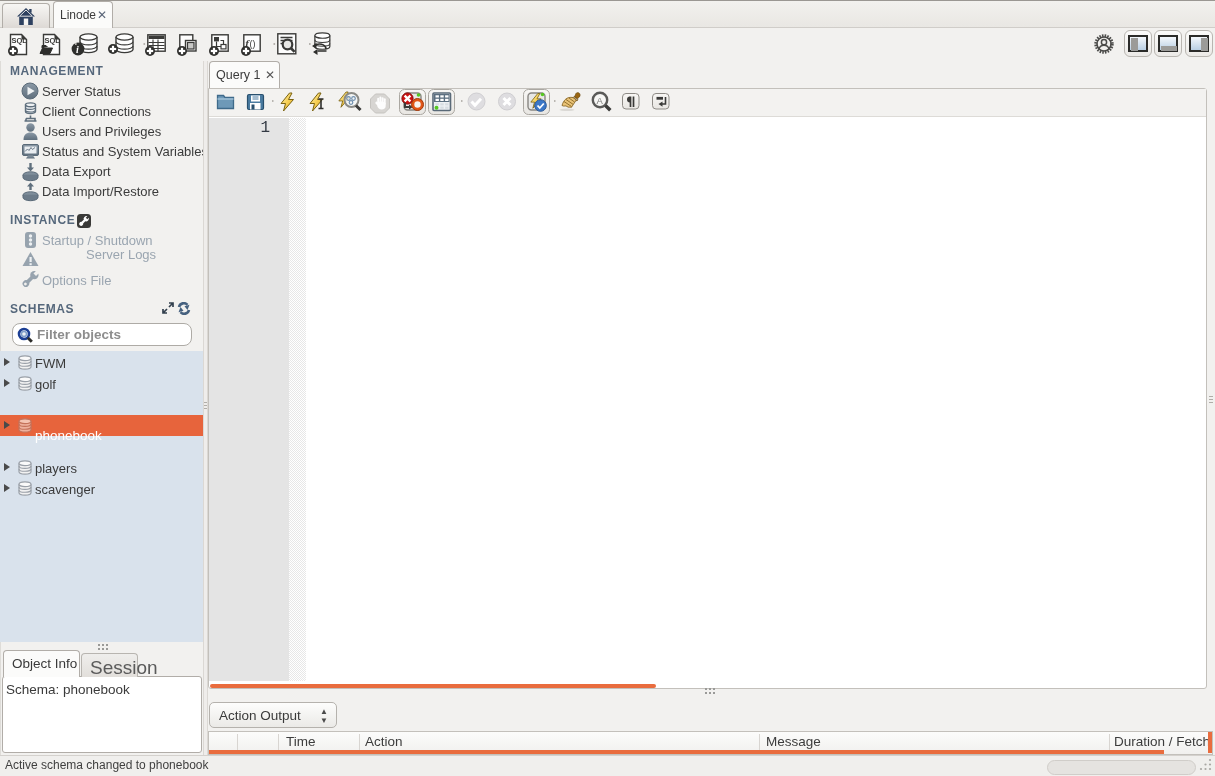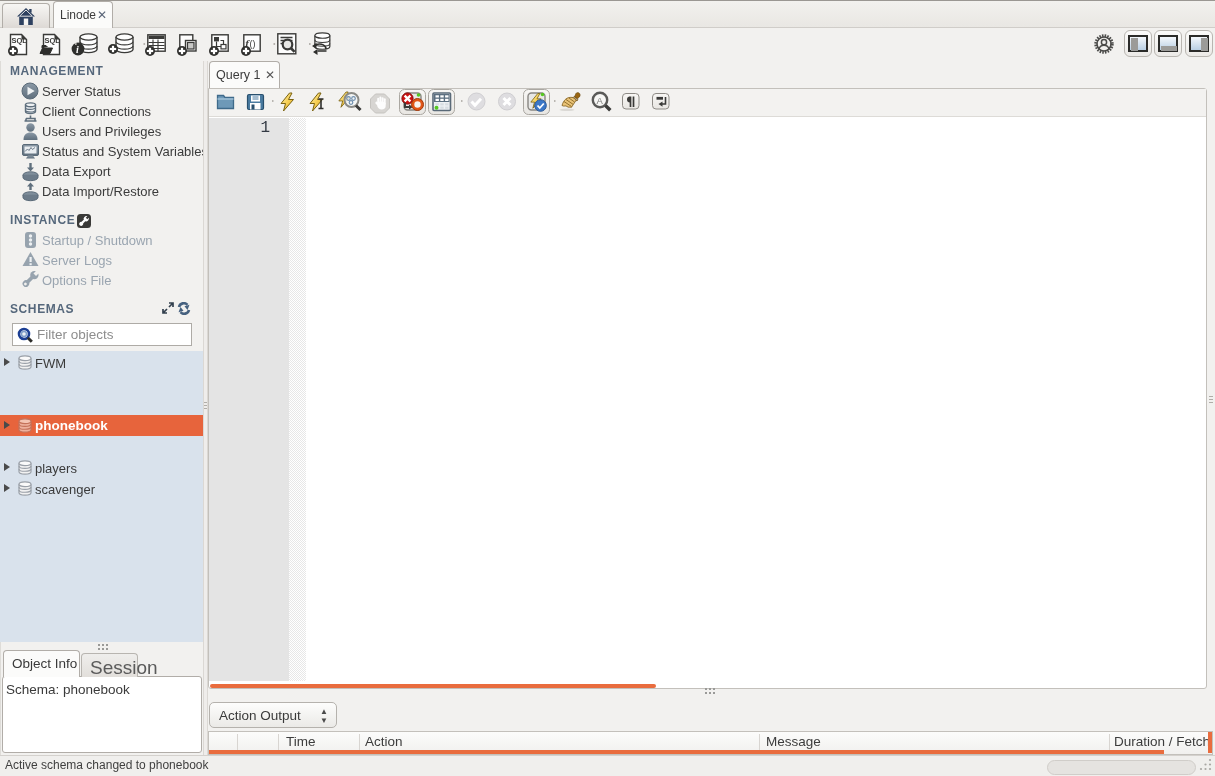--- a/index.html
+++ b/index.html
@@ -22,25 +22,25 @@
   .sechead { position:absolute; left:10px; font-weight:bold; font-size:12px; color:#56687c; letter-spacing:0.6px; }
   .sitem { position:absolute; left:42px; font-size:13px; color:#3b3b3b; white-space:nowrap; }
   .sitem.dis { color:#9aa5b0; }
 
   
   #schemalist { left:0; top:351px; width:203px; height:291px; background:#d9e2ec; }
   .srow { position:absolute; left:0; width:203px; height:21px; }
   .srow .tri { position:absolute; left:4px; top:6px; width:0; height:0; border-left:6px solid #4a4a4a; border-top:4.5px solid transparent; border-bottom:4.5px solid transparent; }
   .srow .name { position:absolute; left:35px; top:3.5px; font-size:13px; color:#3a3a3a; }
   .srow.sel { background:#e7643c; }
-  .srow.sel .name { color:#fff; font-weight:bold; font-size:13.5px; top:3px; }
+  .srow.sel .name { color:#fff; font-weight:normal; font-size:13.5px; top:13px; }
   .srow svg { position:absolute; left:18px; top:3px; }
 
   
-  #filterbox { left:12px; top:323px; width:180px; height:23px; background:#fff; border:1px solid #aeaba6; border-radius:0; }
+  #filterbox { left:12px; top:323px; width:180px; height:23px; background:#fff; border:1px solid #aeaba6; border-radius:8px;font-weight:bold; }
   #filterbox .ph { position:absolute; left:24px; top:3px; color:#8d8d8d; font-size:13.5px; }
 
   
   #vsplit { left:203px; top:61px; width:5px; height:694px; background:#efedeb; border-left:1px solid #dbd8d4; border-right:1px solid #dbd8d4; }
 
   
   #objinfotab { left:3px; top:650px; width:77px; height:27px; background:#fbfbfa; border:1px solid #b1ada8; border-bottom:none; border-radius:4px 4px 0 0; z-index:3; }
   #objinfotab span { position:absolute; left:8px; top:5px; font-size:13.5px; color:#3a3a3a; }
   #sessiontab { left:81px; top:653px; width:57px; height:24px; background:linear-gradient(#efeeec,#e2dfdb); border:1px solid #b8b5b0; border-bottom:none; border-radius:4px 4px 0 0; z-index:2; }
   #sessiontab span { position:absolute; left:8px; top:3px; font-size:19px; color:#5a5a5a; }
@@ -288,21 +288,21 @@
 <svg class="abs" style="left:77px; top:214px;" width="14" height="14" viewBox="0 0 14 14">
   <rect x="0" y="0" width="14" height="14" rx="3.5" fill="#3a3a38"></rect>
   <g transform="translate(7,7) rotate(45)">
     <circle cx="0" cy="-3.2" r="2.6" fill="#fff"></circle>
     <rect x="-1.1" y="-6.8" width="2.2" height="3.2" fill="#3a3a38"></rect>
     <rect x="-1.1" y="-3.2" width="2.2" height="7" rx="0.8" fill="#fff"></rect>
     <circle cx="0" cy="4" r="2" fill="#fff"></circle>
   </g>
 </svg>
 <div class="abs sitem dis" style="top:233px;">Startup / Shutdown</div>
-<div class="abs sitem dis" style="top:253px;">Server Logs</div>
+<div class="abs sitem dis" style="top:247px;margin-left:44px;">Server Logs</div>
 <div class="abs sitem dis" style="top:273px;">Options File</div>
 
 <div class="abs sechead" style="top:302px;">SCHEMAS</div>
 <svg class="abs" style="left:162px; top:302px;" width="12" height="12" viewBox="0 0 12 12">
   <path d="M7 1 h4 v4 M11 1 l-4 4 M5 11 h-4 v-4 M1 11 l4 -4" stroke="#33404e" stroke-width="1.7" fill="none"></path>
 </svg>
 <svg class="abs" style="left:177px; top:302px;" width="14" height="13" viewBox="0 0 14 13">
   <path d="M2 5 a5 5 0 0 1 8.5 -2.2" stroke="#46617f" stroke-width="2.6" fill="none"></path>
   <path d="M12.5 2.8 l-5 1.5 3 3.8 z" fill="#46617f"></path>
   <path d="M12 8 a5 5 0 0 1 -8.5 2.2" stroke="#46617f" stroke-width="2.6" fill="none"></path>
@@ -331,20 +331,27 @@
     </g>
   </defs>
 </svg>
 <div class="abs" id="schemalist">
   <div class="srow" style="top:1px;">
       <span class="tri"></span>
       <svg width="14" height="16">
         <use href="#scyl"></use>
       </svg>
       <span class="name">FWM</span>
+    </div>
+  <div class="srow" style="top:22px;">
+      <span class="tri"></span>
+      <svg width="14" height="16">
+        <use href="#scyl"></use>
+      </svg>
+      <span class="name">golf</span>
     </div>
   <div class="srow sel" style="top:64px;">
       <span class="tri"></span>
       <svg width="14" height="16">
         <use href="#scylsel"></use>
       </svg>
       <span class="name">phonebook</span>
     </div>
   <div class="srow" style="top:106px;">
       <span class="tri"></span>

